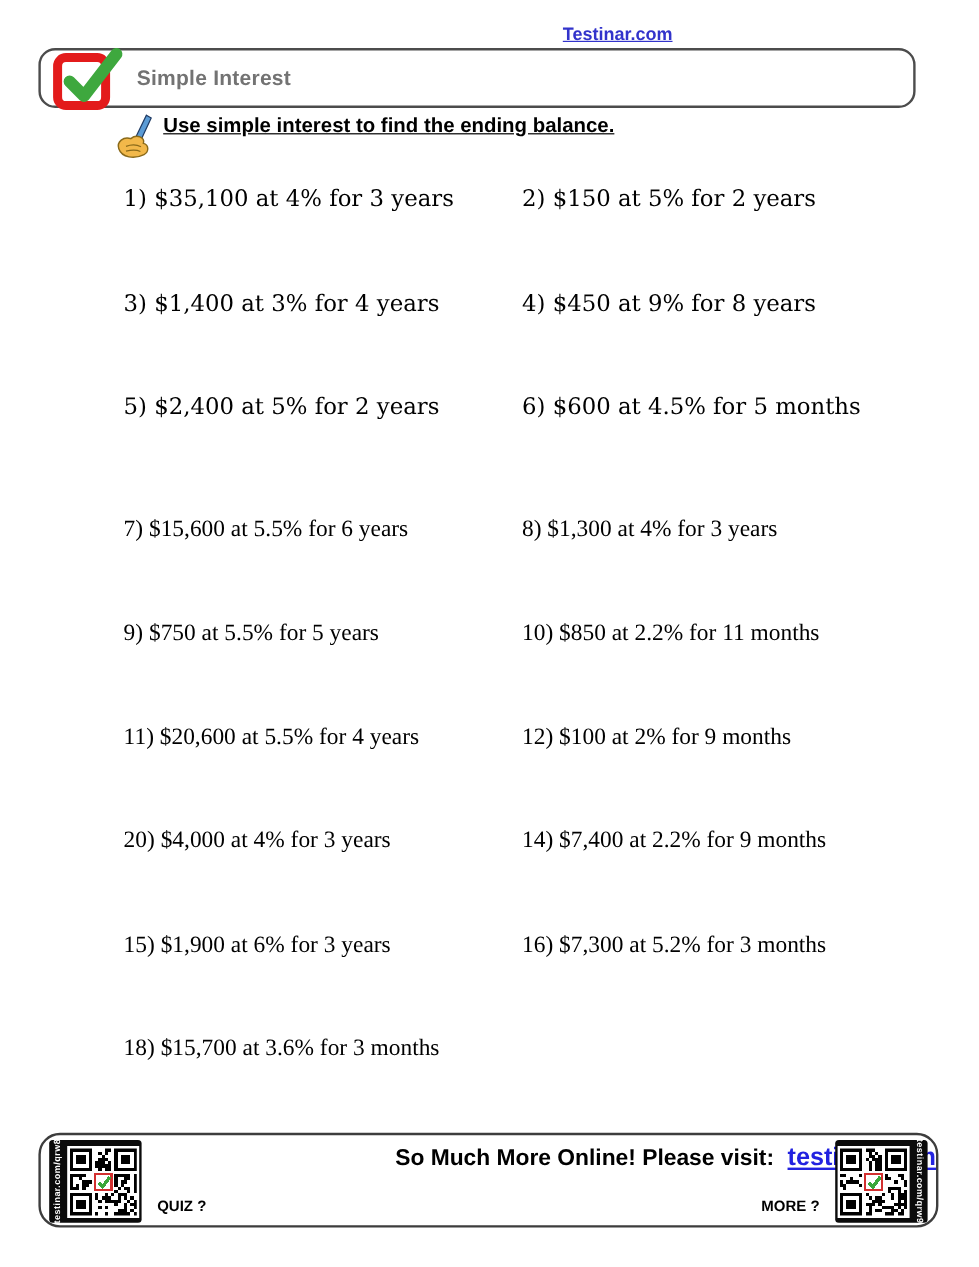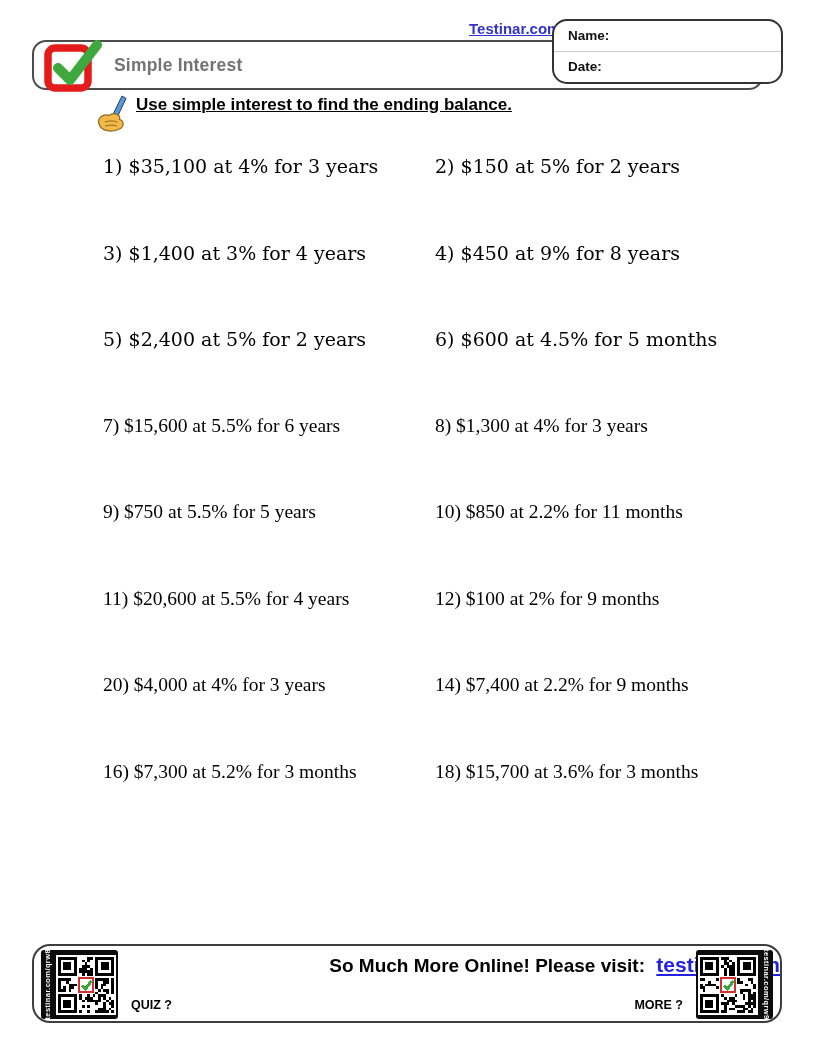--- a/index.html
+++ b/index.html
@@ -51,21 +51,21 @@
     padding-bottom:5px; margin-left:-3px;
   }
 
   
   .problems {
     position:absolute; left:103px; top:155px; width:670px;
     display:grid; grid-template-columns:332px 1fr; grid-auto-rows:86.5px;
   }
   .prob { white-space:nowrap; line-height:1.15; }
   .prob.fa { font:19px "DejaVu Serif", serif; }
-  .prob.fb { font:19.5px "Liberation Serif", serif; }
+  .prob.fb { font:19.5px "Liberation Serif", serif;margin-top:16px; }
 
   
   .footer {
     position:absolute; left:32px; top:944px; width:750px; height:79px;
     background:#fff; border:2.5px solid #3d3d3d; border-radius:18px;
   }
   .qr-block {
     position:absolute; top:4px; height:69px; background:#0b0b0b;
     border-radius:3px; display:flex; align-items:center; cursor:pointer;
   }
@@ -106,28 +106,20 @@
   <div class="title-bar">
     <div class="logo-wrap">
       <svg width="62" height="62" viewBox="0 0 62 62">
         <rect x="6" y="14" width="40" height="40" rx="7" fill="#ffffff" stroke="#e31b1b" stroke-width="7.5"></rect>
         <path d="M16 34 L28 46 L55 11" fill="none" stroke="#3ea83e" stroke-width="10" stroke-linecap="round" stroke-linejoin="round"></path>
       </svg>
     </div>
     <span class="title-text">Simple Interest</span>
   </div>
 
-  <div class="name-box">
-    <div class="nb-row first">
-      <span>Name:</span>
-    </div>
-    <div class="nb-row">
-      <span>Date:</span>
-    </div>
-  </div>
 
   <div class="instruction">
     <span>
       <svg width="44" height="44" viewBox="0 0 44 44">
         <polygon points="27,1 31,3.4 19,29 14.6,26.6" fill="#5b9bd5" stroke="#1f3a63" stroke-width="1"></polygon>
         <polygon points="14.6,26.6 19,29 12.5,34.5" fill="#23324a"></polygon>
         <path d="M4 29 C2 23 8 18.5 14 20.5 C19 16.5 26 19.5 24.5 24.5 C29 25.5 29.5 31.5 25 33.8 C17 37.8 6.5 36.5 4 29 Z" fill="#f2b84a" stroke="#8a6a1a" stroke-width="1.2"></path>
         <path d="M10 27 C14 25.5 19 25.5 22.5 27.3 M10 31 C14.5 29.8 19 29.8 22 31.2" fill="none" stroke="#8a6a1a" stroke-width="1"></path>
       </svg>
     </span>
@@ -142,20 +134,21 @@
       <div class="prob fa">5) $2,400 at 5% for 2 years</div>
       <div class="prob fa">6) $600 at 4.5% for 5 months</div>
       <div class="prob fb">7) $15,600 at 5.5% for 6 years</div>
       <div class="prob fb">8) $1,300 at 4% for 3 years</div>
       <div class="prob fb">9) $750 at 5.5% for 5 years</div>
       <div class="prob fb">10) $850 at 2.2% for 11 months</div>
       <div class="prob fb">11) $20,600 at 5.5% for 4 years</div>
       <div class="prob fb">12) $100 at 2% for 9 months</div>
       <div class="prob fb">20) $4,000 at 4% for 3 years</div>
       <div class="prob fb">14) $7,400 at 2.2% for 9 months</div>
+      <div class="prob fb">15) $1,900 at 6% for 3 years</div>
       <div class="prob fb">16) $7,300 at 5.2% for 3 months</div>
       <div class="prob fb">18) $15,700 at 3.6% for 3 months</div>
     </div>
 
   <div class="footer">
     <div class="qr-block qleft">
       <span class="qr-caption cap-left">testinar.com/qrw8</span>
       <span class="qr-white">
         <svg id="qr-left" width="56" height="56" viewBox="0 0 21 21" shape-rendering="crispEdges">
             <rect x="0" y="0" width="21" height="21" fill="#fff"></rect>

